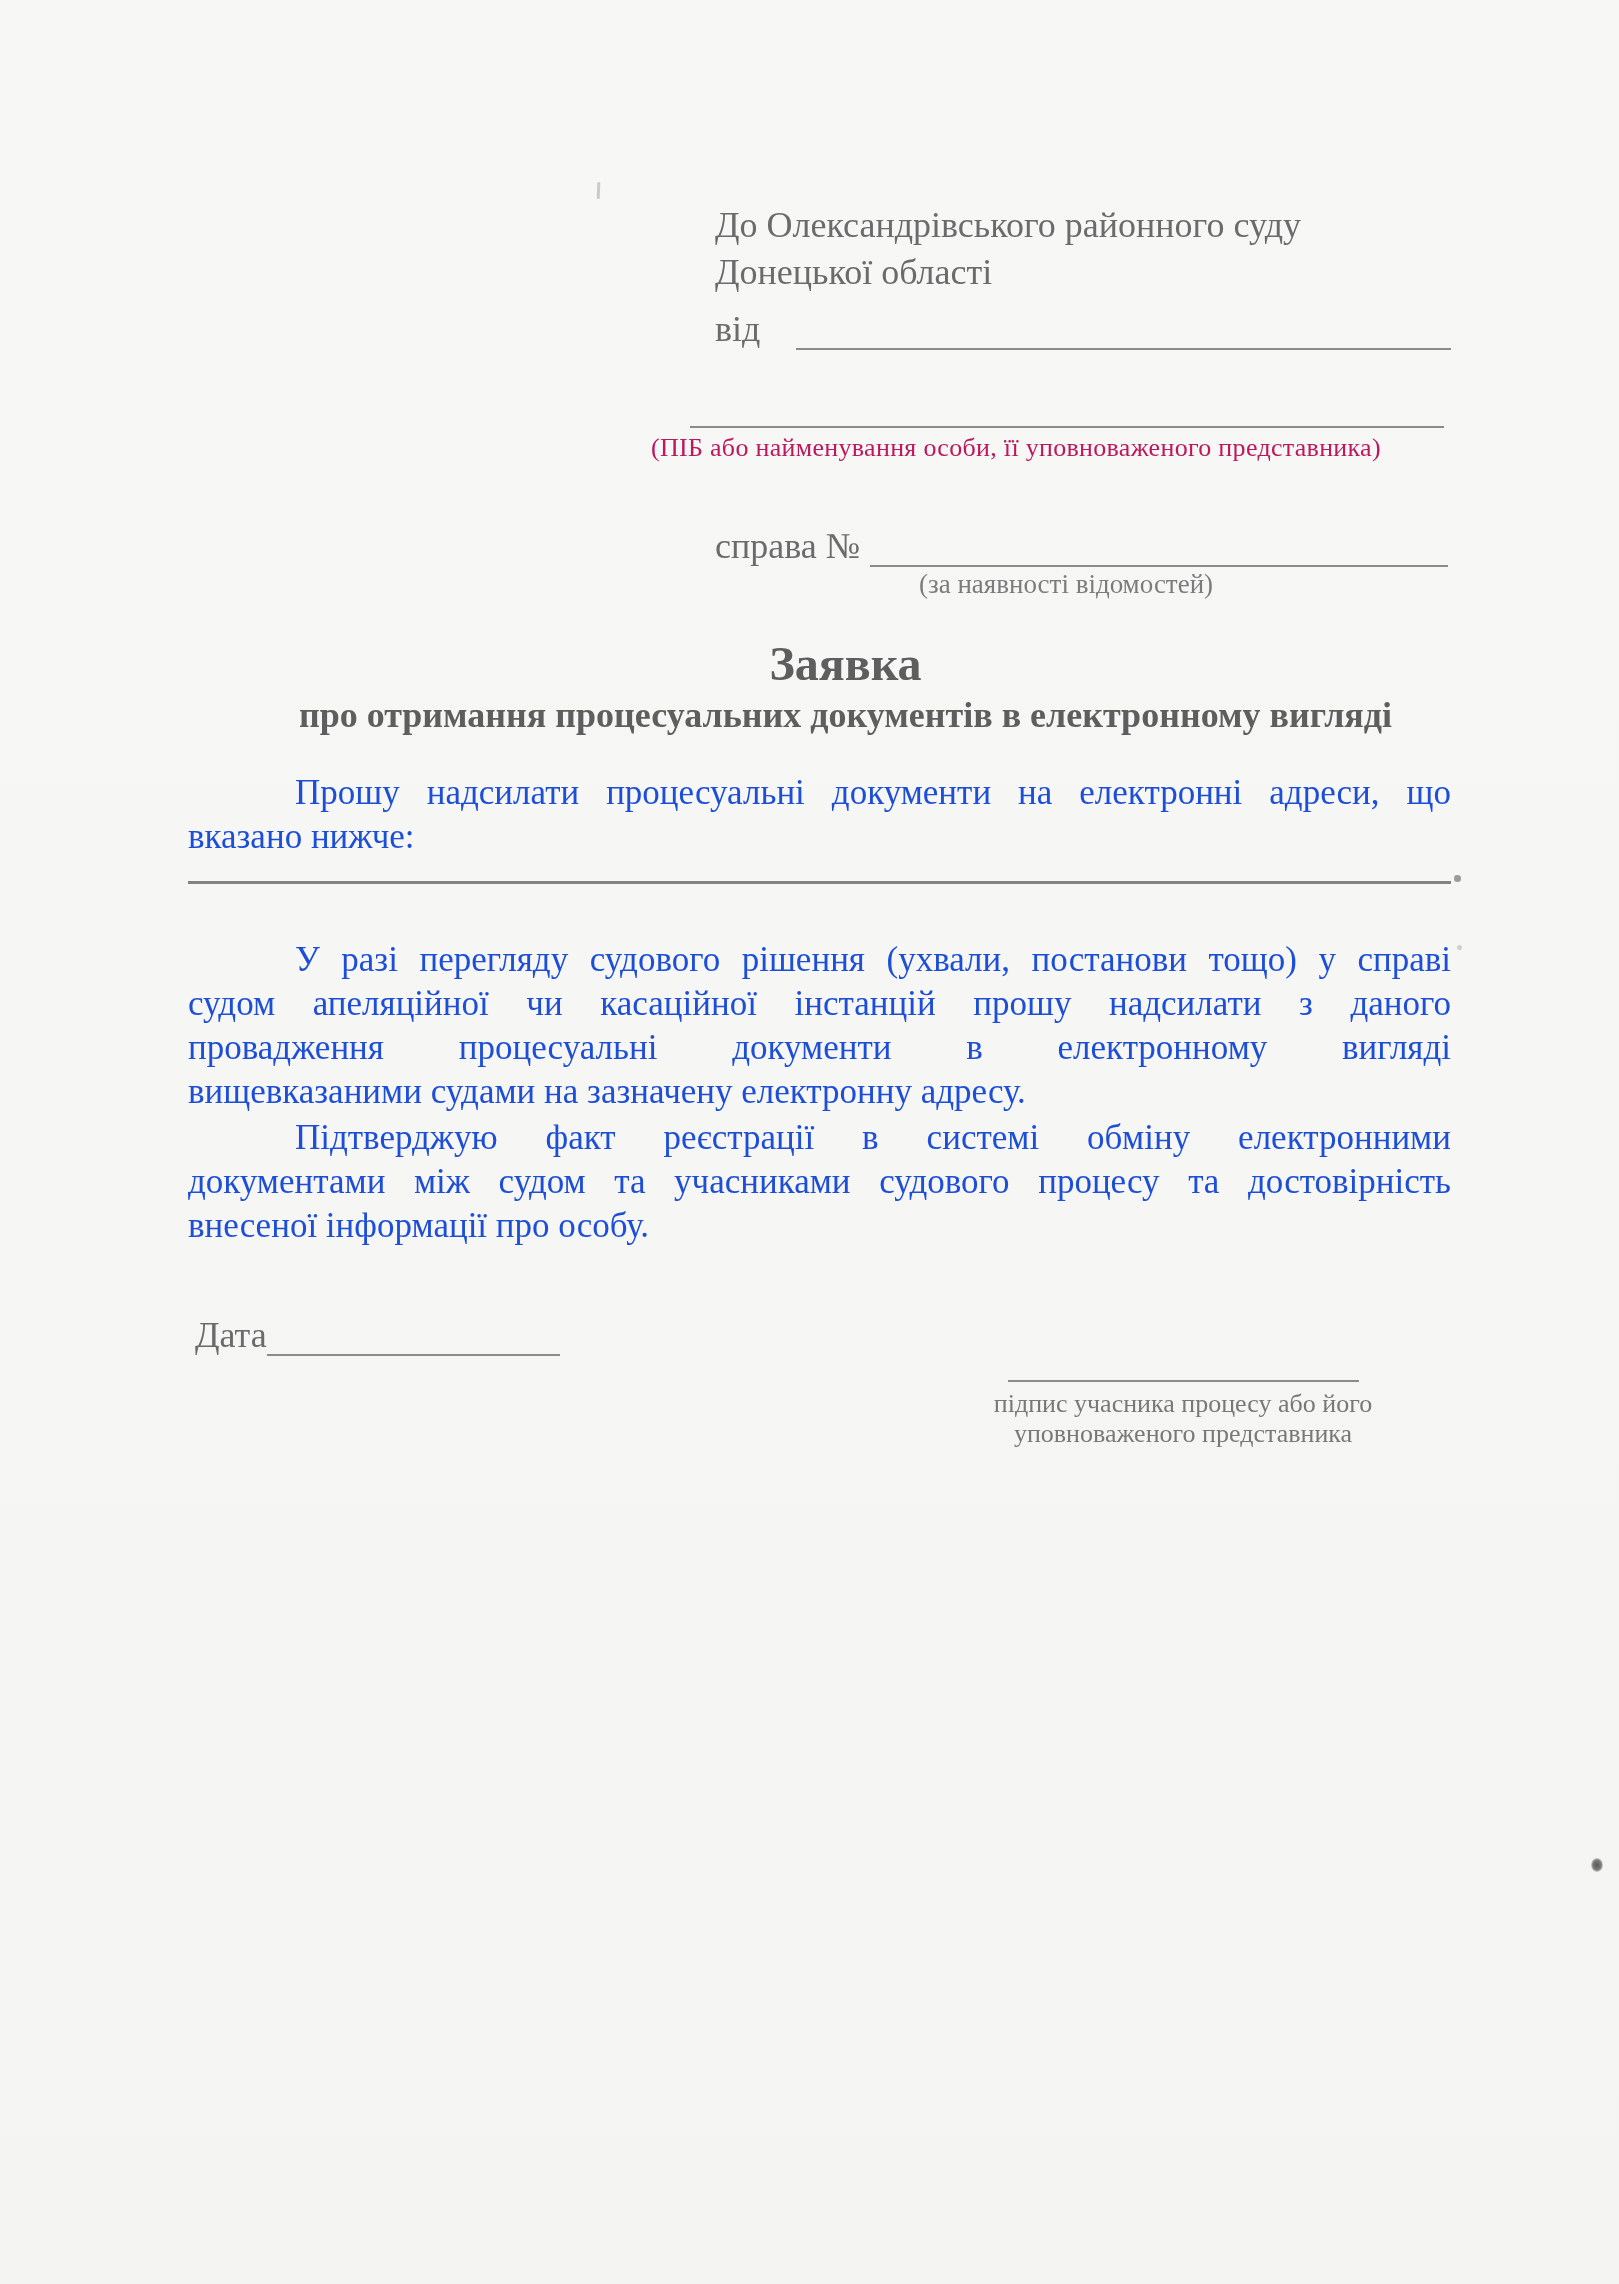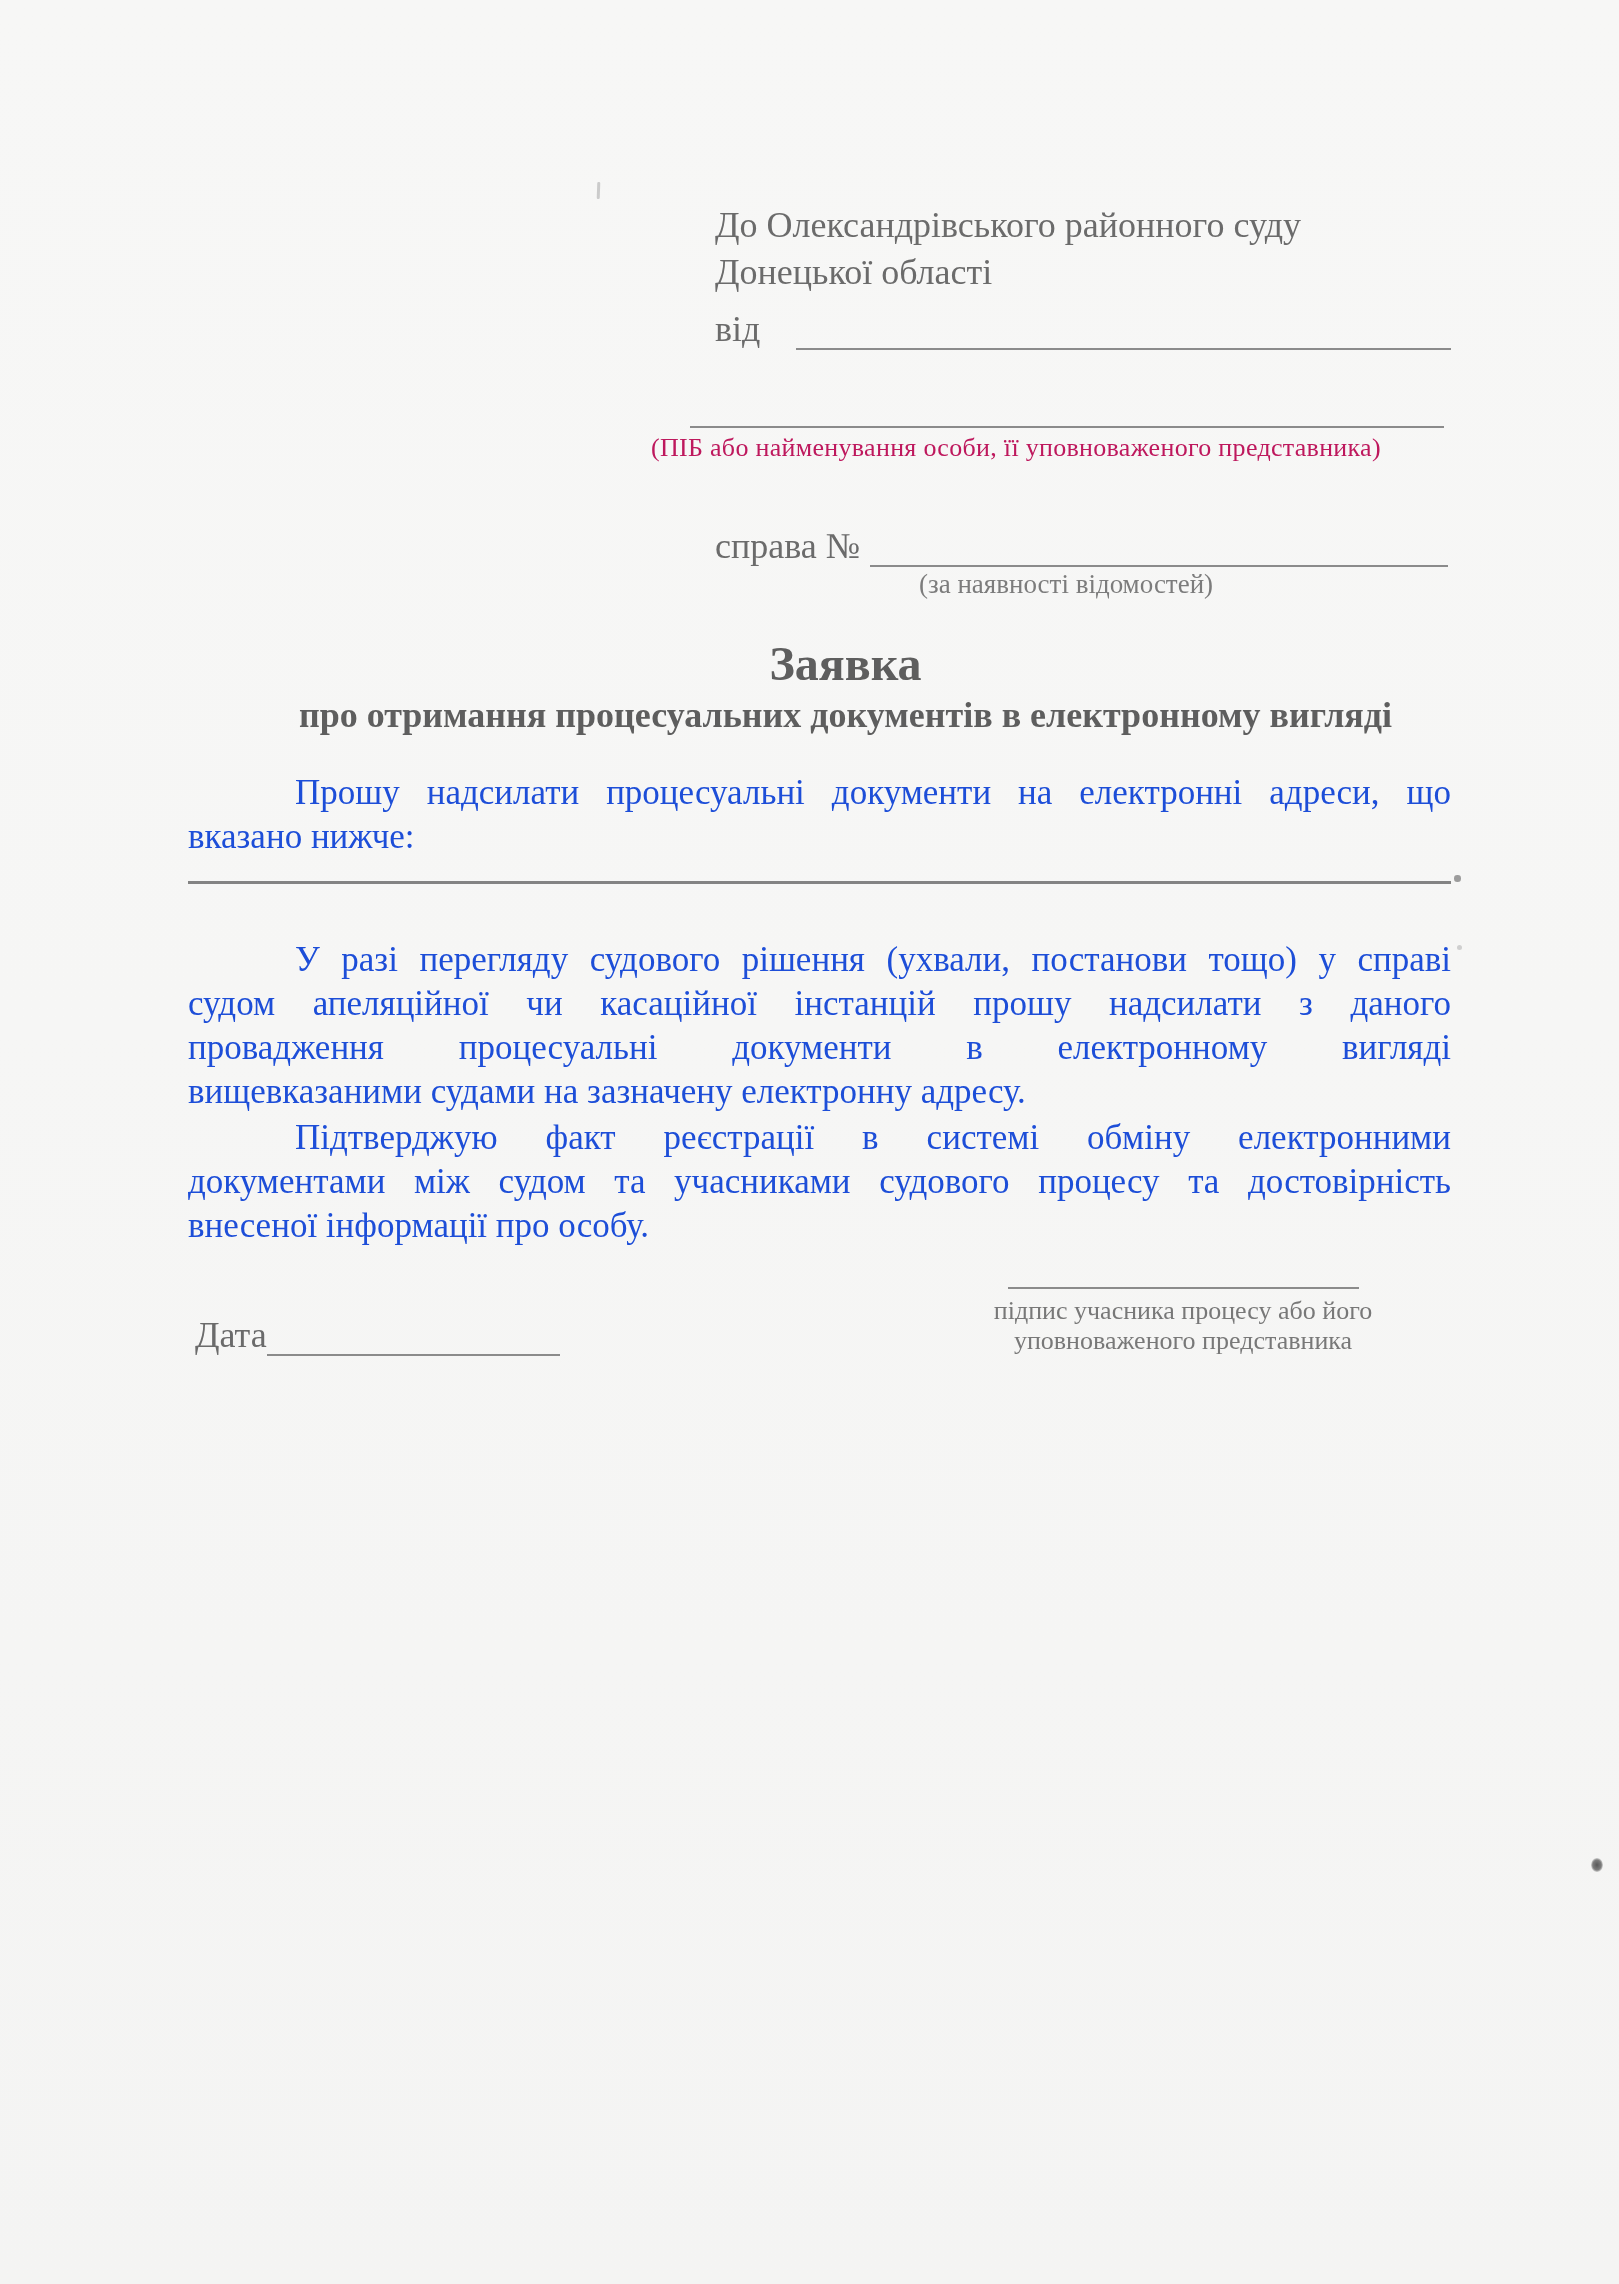--- a/index.html
+++ b/index.html
@@ -70,21 +70,21 @@
   }
   .rule-dot {
     position: absolute; left: 1454px; top: 875px; width: 6.5px; height: 6.5px;
     background: #9c9c9c; border-radius: 50%;
   }
 
   
   .date-row { left: 195px; top: 1316px; width: 365px; height: 40px; }
   .date-row .fill-line { margin-left: 0; }
   .sig-block {
-    position: absolute; left: 975px; top: 1251px; width: 416px;
+    position: absolute; left: 975px; top: 1344px; width: 416px;
     text-align: center;
   }
   .sig-line {
     width: 351px; height: 36px; margin: 0 auto;
     border-bottom: 2.6px solid #8b8b8b;
   }
   .sig-caption {
     font-size: 26px; line-height: 30.5px; color: #787878; margin-top: 6.5px;
   }
 

